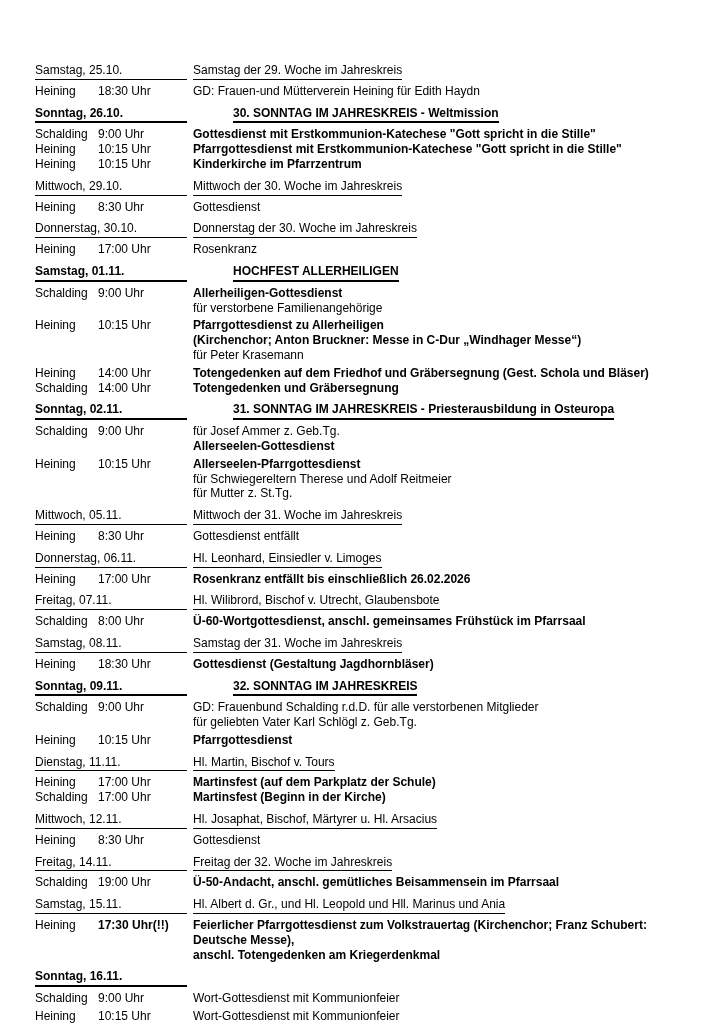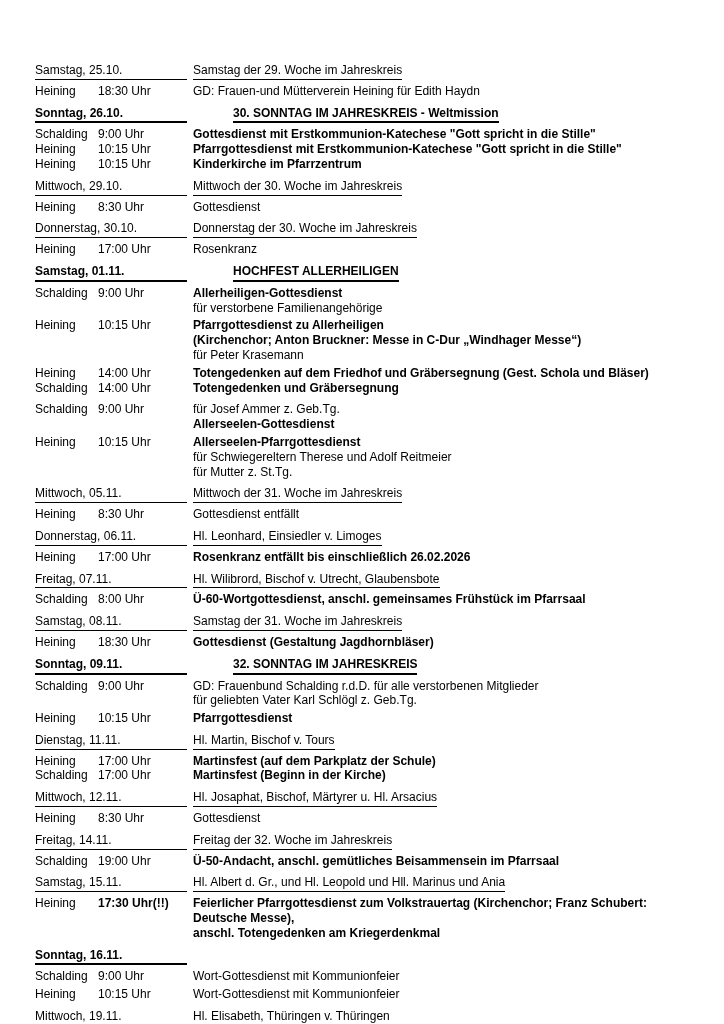--- a/index.html
+++ b/index.html
@@ -158,20 +158,26 @@
   </div>
         <div class="row event-row tight">
     <div class="loc-cell">Schalding</div>
     <div class="time-cell">14:00 Uhr</div>
     <div class="desc-cell">
             <div class="line b">Totengedenken und Gräbersegnung</div>
           </div>
   </div>
       </section>
       <section class="day-group bold">
+    <div class="row header-row">
+      <div class="date-cell">Sonntag, 02.11.</div>
+      <div class="title-cell">
+        <span class="title-text">31. SONNTAG IM JAHRESKREIS - Priesterausbildung in Osteuropa</span>
+      </div>
+    </div>
   <div class="row event-row">
     <div class="loc-cell">Schalding</div>
     <div class="time-cell">9:00 Uhr</div>
     <div class="desc-cell">
             <div class="line">für Josef Ammer z. Geb.Tg.</div>
             <div class="line b">Allerseelen-Gottesdienst</div>
           </div>
   </div>
         <div class="row event-row">
     <div class="loc-cell">Heining</div>

